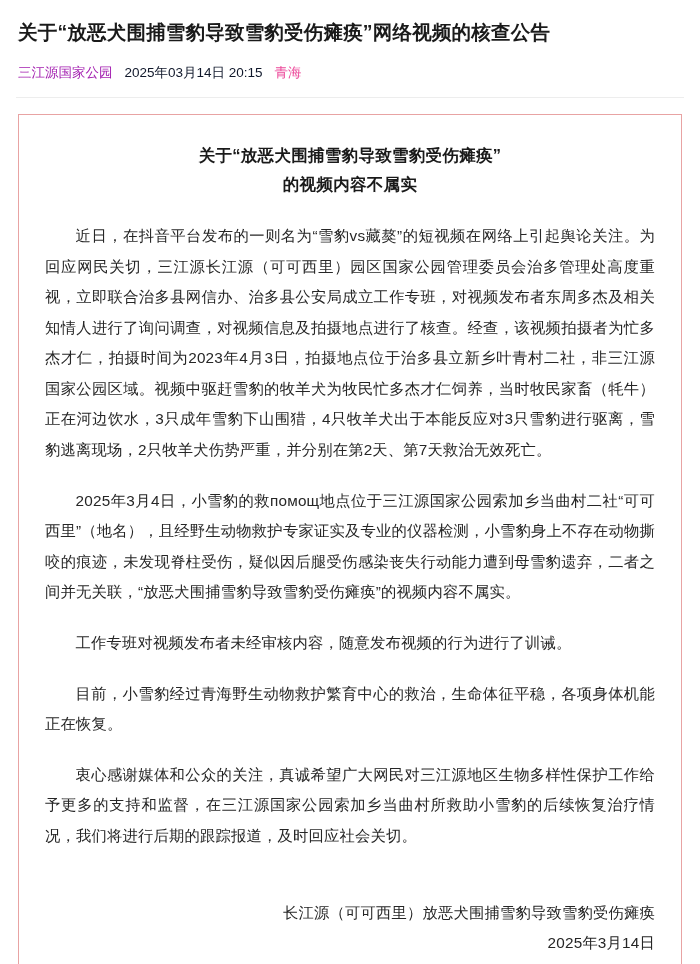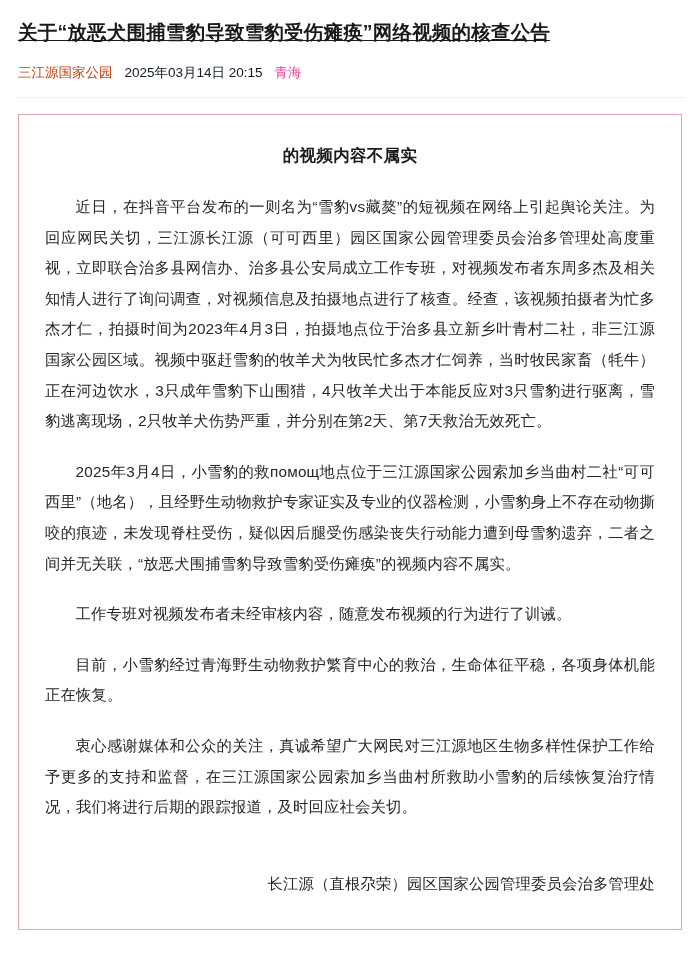--- a/index.html
+++ b/index.html
@@ -19,33 +19,32 @@
     box-sizing: border-box;
     padding: 14px 16px 0 16px;
   }
   .headline {
     font-size: 19.5px;
     font-weight: bold;
     color: #1a1a1a;
     line-height: 1.45;
     letter-spacing: 0.2px;
     margin: 4px 0 0 2px;
-    text-decoration: underline;
   }
   .meta {
     margin: 18px 0 0 2px;
     font-size: 13.5px;
     line-height: 1.4;
     display: flex;
     align-items: center;
     gap: 12px;
     color: #999999;
   }
   .meta .source {
-    color: #c2410c;
+    color: #a21caf;
   }
   .meta .date {
     color: #0f172a;
   }
   .meta .region {
     color: #ec4899;
   }
   .divider {
     margin: 14px 0 0 0;
     height: 1px;
@@ -110,28 +109,30 @@
     <span class="source">三江源国家公园</span>
     <span class="date">2025年03月14日 20:15</span>
     <span class="region">青海</span>
   </div>
 
   <div class="divider"></div>
 
   <div class="notice-card">
 
     <div class="notice-title">
+      <div>关于“放恶犬围捕雪豹导致雪豹受伤瘫痪”</div>
       <div>的视频内容不属实</div>
     </div>
 
     <div class="notice-body">
       <p class="para">近日，在抖音平台发布的一则名为“雪豹vs藏獒”的短视频在网络上引起舆论关注。为回应网民关切，三江源长江源（可可西里）园区国家公园管理委员会治多管理处高度重视，立即联合治多县网信办、治多县公安局成立工作专班，对视频发布者东周多杰及相关知情人进行了询问调查，对视频信息及拍摄地点进行了核查。经查，该视频拍摄者为忙多杰才仁，拍摄时间为2023年4月3日，拍摄地点位于治多县立新乡叶青村二社，非三江源国家公园区域。视频中驱赶雪豹的牧羊犬为牧民忙多杰才仁饲养，当时牧民家畜（牦牛）正在河边饮水，3只成年雪豹下山围猎，4只牧羊犬出于本能反应对3只雪豹进行驱离，雪豹逃离现场，2只牧羊犬伤势严重，并分别在第2天、第7天救治无效死亡。</p>
       <p class="para">2025年3月4日，小雪豹的救помощ地点位于三江源国家公园索加乡当曲村二社“可可西里”（地名），且经野生动物救护专家证实及专业的仪器检测，小雪豹身上不存在动物撕咬的痕迹，未发现脊柱受伤，疑似因后腿受伤感染丧失行动能力遭到母雪豹遗弃，二者之间并无关联，“放恶犬围捕雪豹导致雪豹受伤瘫痪”的视频内容不属实。</p>
       <p class="para">工作专班对视频发布者未经审核内容，随意发布视频的行为进行了训诫。</p>
       <p class="para">目前，小雪豹经过青海野生动物救护繁育中心的救治，生命体征平稳，各项身体机能正在恢复。</p>
       <p class="para">衷心感谢媒体和公众的关注，真诚希望广大网民对三江源地区生物多样性保护工作给予更多的支持和监督，在三江源国家公园索加乡当曲村所救助小雪豹的后续恢复治疗情况，我们将进行后期的跟踪报道，及时回应社会关切。</p>
     </div>
 
-    <div class="signature">长江源（直根尕荣）园区国家公园管理委员会治多管理处</div>
+    <div class="signature">长江源（可可西里）放恶犬围捕雪豹导致雪豹受伤瘫痪</div>
+    <div class="sign-date">2025年3月14日</div>
 
   </div>
 
 </div>
 
 </body></html>

